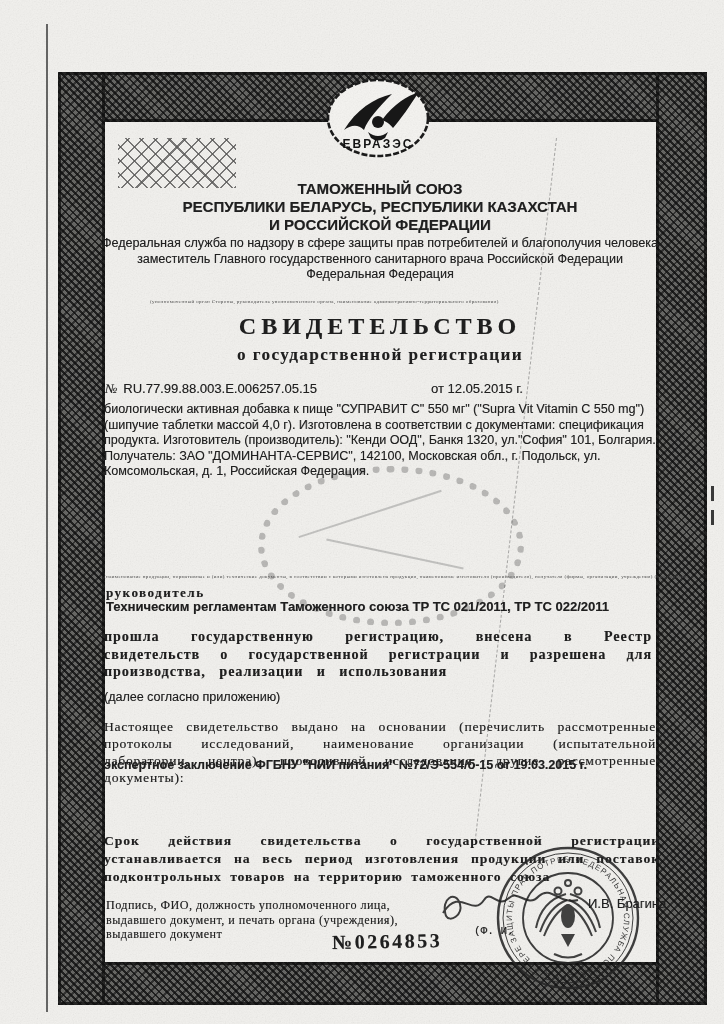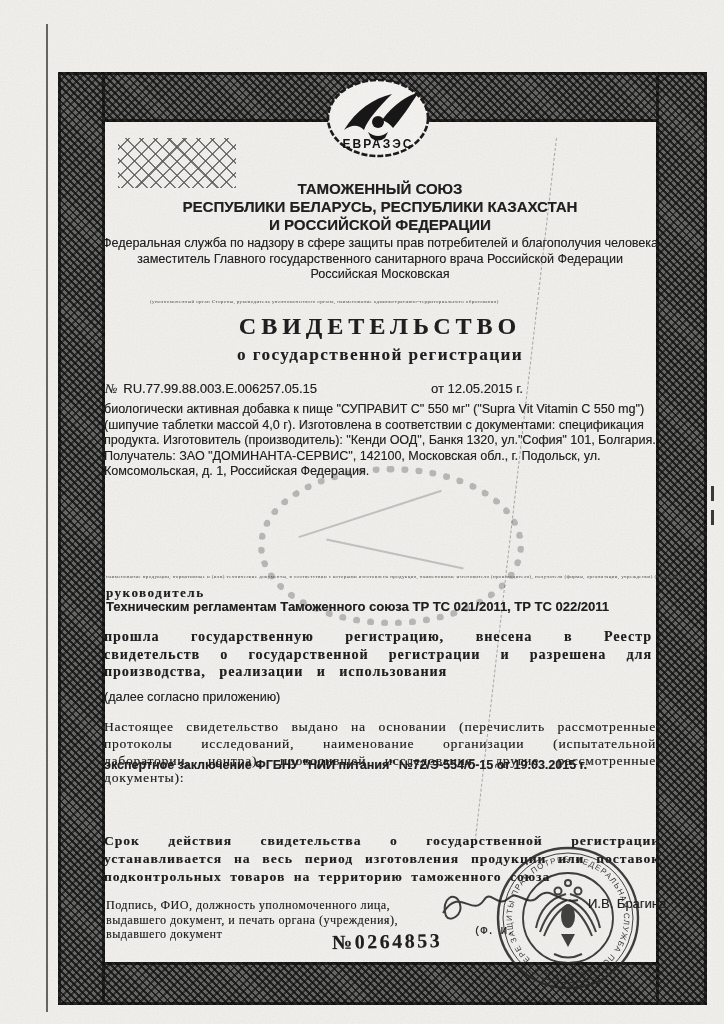--- a/index.html
+++ b/index.html
@@ -112,21 +112,21 @@
 </svg>
 
 <div class="abs union center ink">
   <div>ТАМОЖЕННЫЙ СОЮЗ</div>
   <div>РЕСПУБЛИКИ БЕЛАРУСЬ, РЕСПУБЛИКИ КАЗАХСТАН</div>
   <div>И РОССИЙСКОЙ ФЕДЕРАЦИИ</div>
 </div>
 <div class="abs agency center ink">
   <div>Федеральная служба по надзору в сфере защиты прав потребителей и благополучия человека</div>
   <div>заместитель Главного государственного санитарного врача Российской Федерации</div>
-  <div>Российская Московская</div>
+  <div>Федеральная Федерация</div>
 </div>
 
 <div class="abs fine" id="fine-authority">(уполномоченный орган Стороны, руководитель уполномоченного органа, наименование административно-территориального образования)</div>
 
 <div class="abs title-main center ink">СВИДЕТЕЛЬСТВО</div>
 <div class="abs title-sub center ink">о государственной регистрации</div>
 
 <div class="abs numrow ink">
   <span class="no">№</span><span>RU.77.99.88.003.E.006257.05.15</span>
   <span class="date">от 12.05.2015 г.</span>

